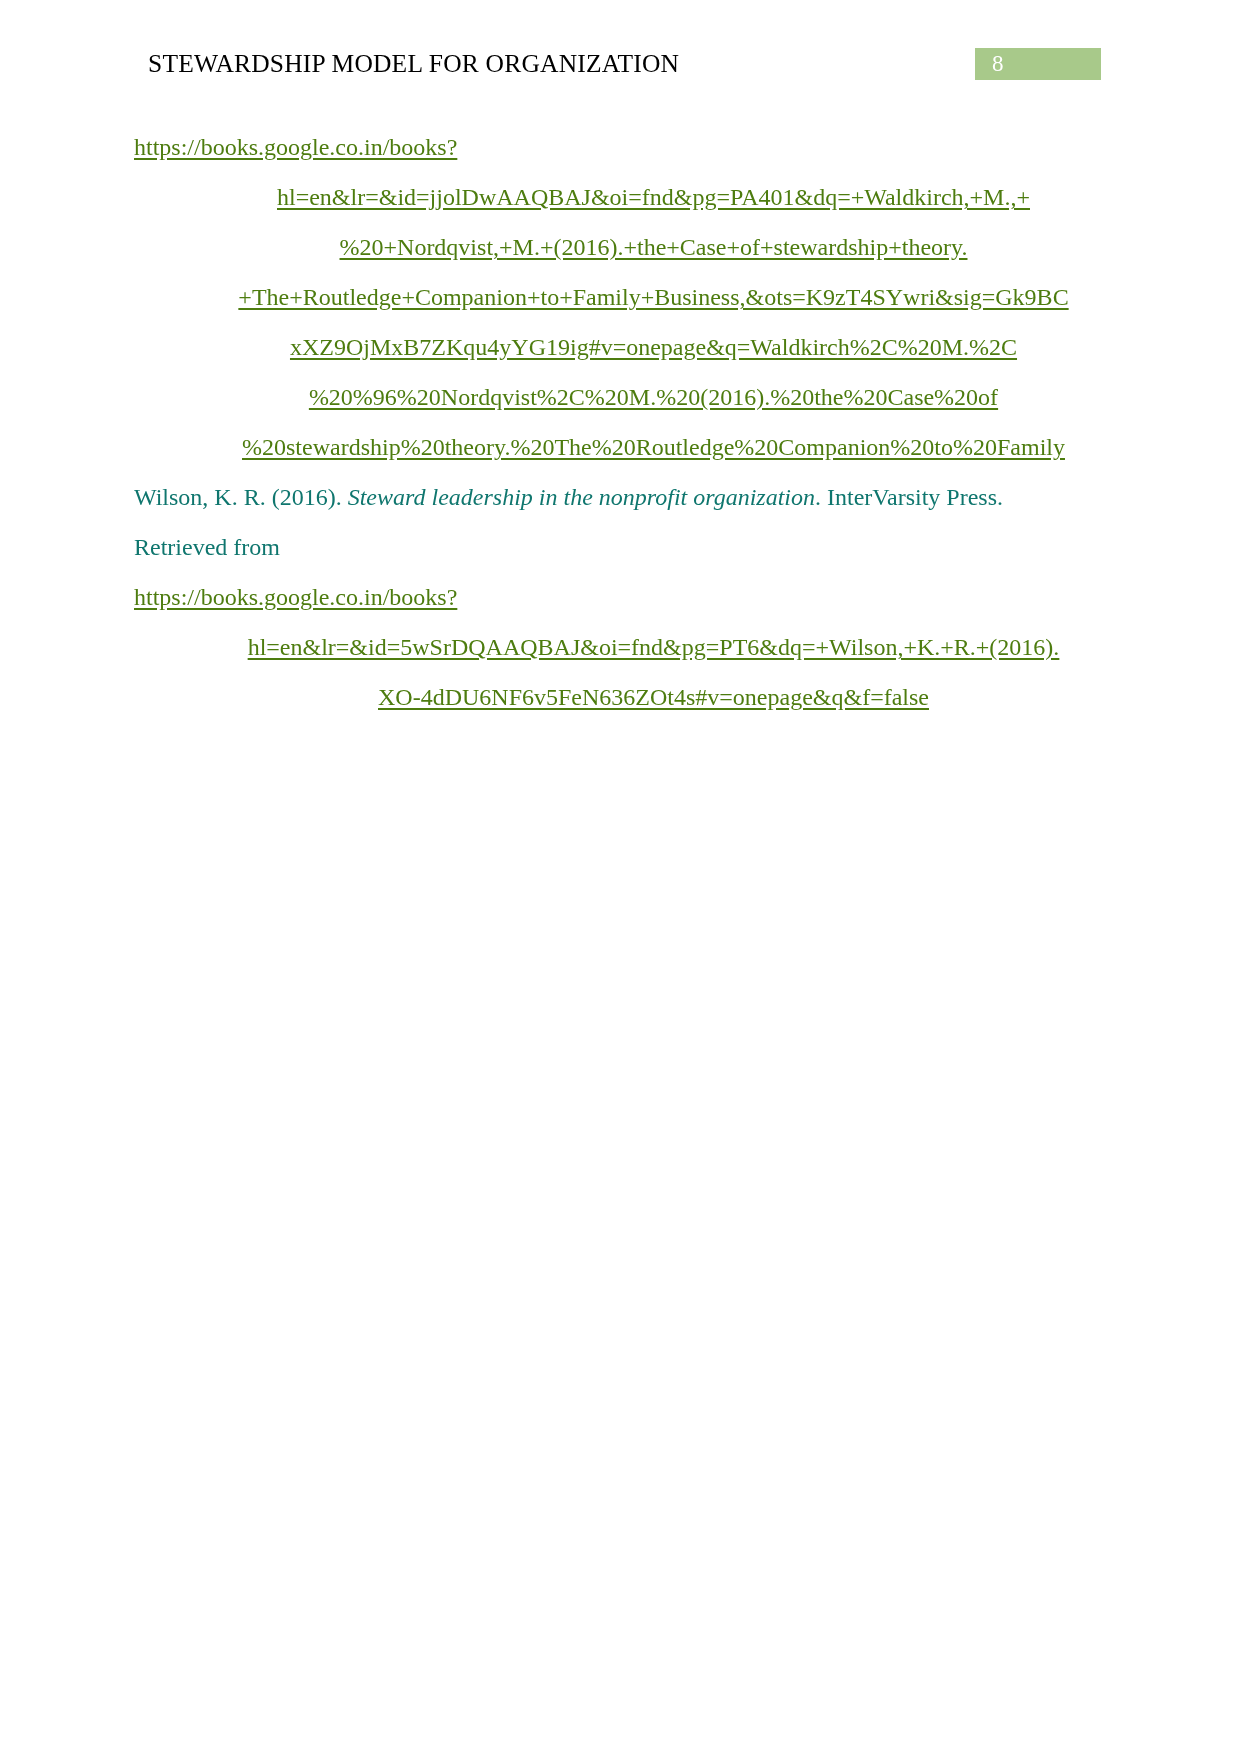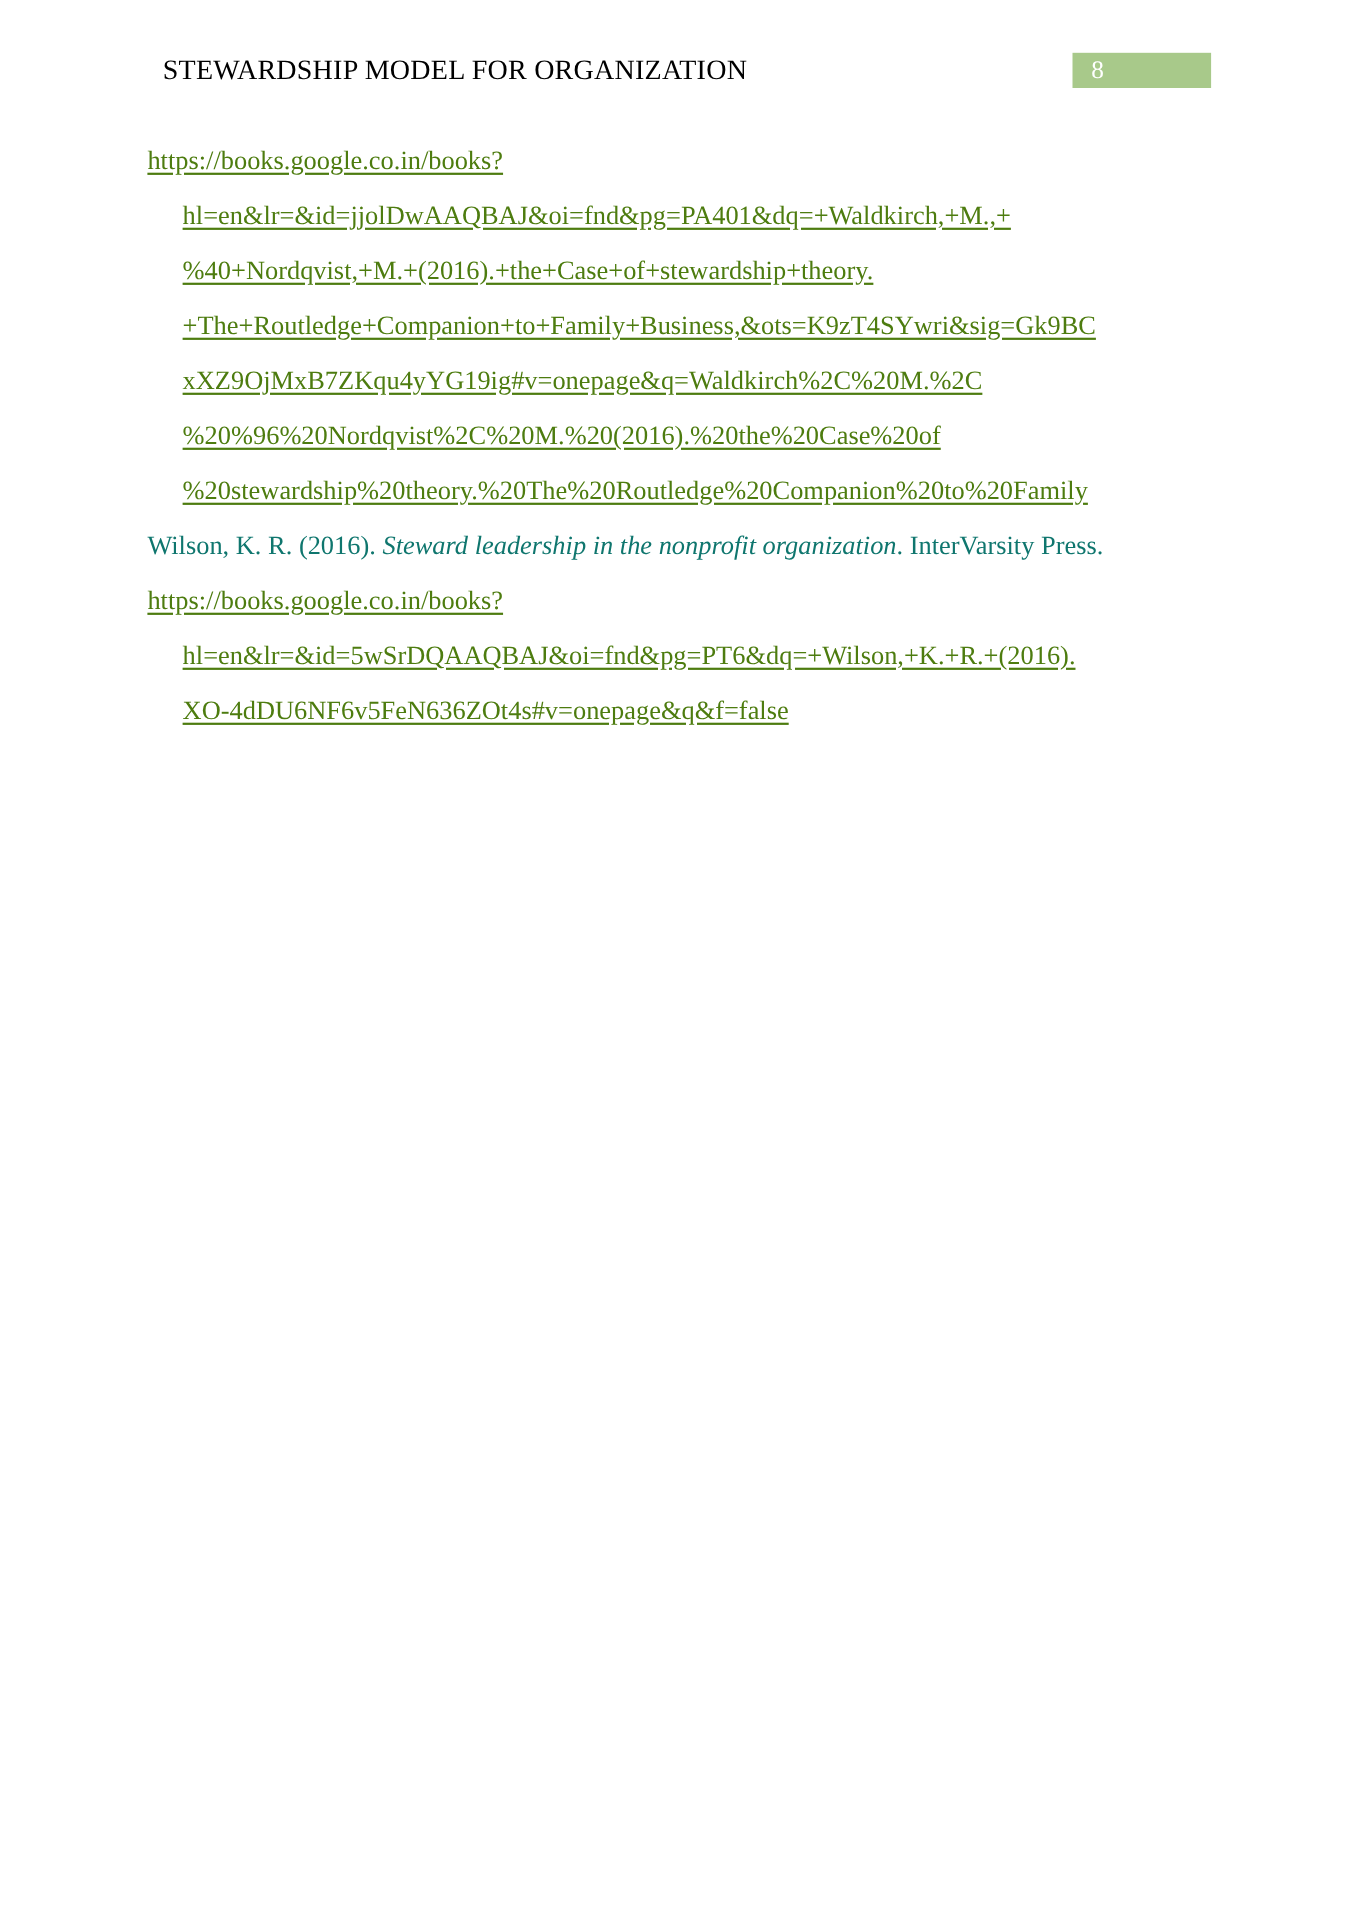--- a/index.html
+++ b/index.html
@@ -82,21 +82,22 @@
     color: #4d7c0f;
     text-decoration: underline;
     text-underline-offset: 3px;
     white-space: nowrap;
     display: block;
   }
   .link-line.flush {
     margin-left: 0;
   }
   .link-line.indent {
-    margin-left: 32px;
+    margin-left: 66px;
+    text-align: center;
   }
 
   .link-block {
     display: block;
   }
 
   .italic {
     font-style: italic;
   }
   .justified-last-left {
@@ -114,29 +115,32 @@
     <div class="page-number-badge">
       <span class="pg">8</span>
     </div>
   </div>
 
   <div class="content">
 
     <div class="link-block">
       <a href="#" class="link-line flush">https://books.google.co.in/books?</a>
       <a href="#" class="link-line indent">hl=en&amp;lr=&amp;id=jjolDwAAQBAJ&amp;oi=fnd&amp;pg=PA401&amp;dq=+Waldkirch,+M.,+</a>
-      <a href="#" class="link-line indent">%40+Nordqvist,+M.+(2016).+the+Case+of+stewardship+theory.</a>
+      <a href="#" class="link-line indent">%20+Nordqvist,+M.+(2016).+the+Case+of+stewardship+theory.</a>
       <a href="#" class="link-line indent">+The+Routledge+Companion+to+Family+Business,&amp;ots=K9zT4SYwri&amp;sig=Gk9BC</a>
       <a href="#" class="link-line indent">xXZ9OjMxB7ZKqu4yYG19ig#v=onepage&amp;q=Waldkirch%2C%20M.%2C</a>
       <a href="#" class="link-line indent">%20%96%20Nordqvist%2C%20M.%20(2016).%20the%20Case%20of</a>
       <a href="#" class="link-line indent">%20stewardship%20theory.%20The%20Routledge%20Companion%20to%20Family</a>
     </div>
 
     <p class="ref-line justified-last-left">
       <span>Wilson, K. R. (2016). </span><span class="italic">Steward leadership in the nonprofit organization</span><span>. InterVarsity Press.</span>
+    </p>
+    <p class="ref-line">
+      <span>Retrieved from</span>
     </p>
 
     <div class="link-block">
       <a href="#" class="link-line flush">https://books.google.co.in/books?</a>
       <a href="#" class="link-line indent">hl=en&amp;lr=&amp;id=5wSrDQAAQBAJ&amp;oi=fnd&amp;pg=PT6&amp;dq=+Wilson,+K.+R.+(2016).</a>
       <a href="#" class="link-line indent">XO-4dDU6NF6v5FeN636ZOt4s#v=onepage&amp;q&amp;f=false</a>
     </div>
 
   </div>
 </div>

